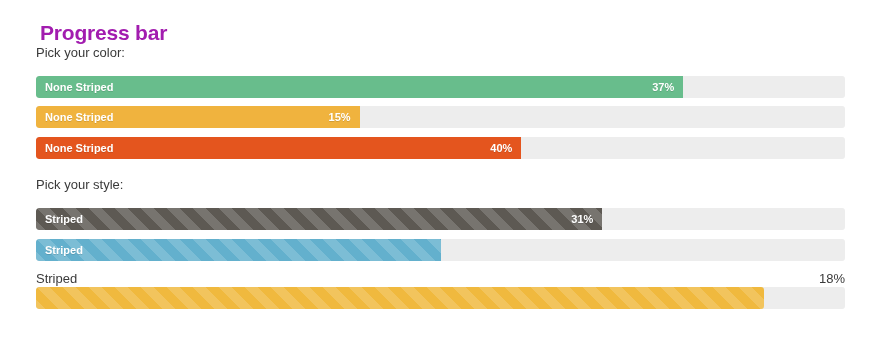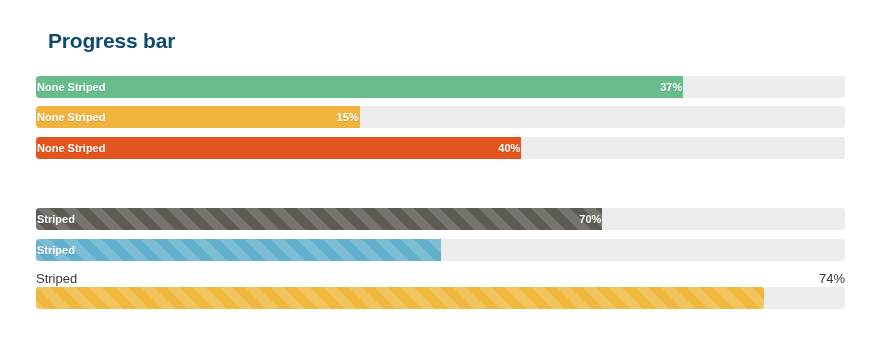--- a/index.html
+++ b/index.html
@@ -24,23 +24,23 @@
     padding: 0;
   }
 
   .page-title {
     position: absolute;
     left: 36px;
     top: 16px;
     font-size: 21px;
     font-weight: bold;
     letter-spacing: -0.2px;
-    color: #0c4a6e;
+    color: #a21caf;
     line-height: 26px;
-    margin: 12px;
+    margin: 4px;
   }
 
   .section-label {
     position: absolute;
     left: 36px;
     font-size: 13px;
     font-weight: normal;
     color: #3a3a3a;
     line-height: 16px;
   }
@@ -60,21 +60,21 @@
   }
 
   .progress-fill {
     position: relative;
     height: 100%;
     border-radius: 3px 0 0 3px;
     box-sizing: border-box;
     display: flex;
     align-items: flex-start;
     justify-content: space-between;
-    padding: 0 1px;
+    padding: 0 9px;
     overflow: hidden;
     white-space: nowrap;
   }
   .progress-fill.rounded-all { border-radius: 3px; }
 
   .bar-label,
   .bar-percent {
     position: relative;
     z-index: 2;
     font-size: 11px;
@@ -133,20 +133,21 @@
   .row-amber-head { top: 270px; }
   .row-amber  { top: 287px; }
 </style>
 </head>
 <body>
 
 <div class="page">
 
   <h1 class="page-title">Progress bar</h1>
 
+  <div class="section-label color-label">Pick your color:</div>
 
   <div class="progress row-green" style="background-color: rgb(237, 237, 237);">
     <div class="progress-fill" style="width: 80%; background-color: rgb(104, 189, 140);">
       <span class="bar-label">None Striped</span>
       <span class="bar-percent">37%</span>
     </div>
   </div>
 
   <div class="progress row-yellow" style="background-color: rgb(237, 237, 237);">
     <div class="progress-fill" style="width: 40%; background-color: rgb(240, 179, 62);">
@@ -155,37 +156,38 @@
     </div>
   </div>
 
   <div class="progress row-orange" style="background-color: rgb(237, 237, 237);">
     <div class="progress-fill" style="width: 60%; background-color: rgb(228, 85, 30);">
       <span class="bar-label">None Striped</span>
       <span class="bar-percent">40%</span>
     </div>
   </div>
 
+  <div class="section-label style-label">Pick your style:</div>
 
   <div class="progress row-dark" style="background-color: rgb(237, 237, 237);">
     <div class="progress-fill striped" style="width: 70%; background-color: rgb(93, 89, 83);">
       <span class="bar-label">Striped</span>
-      <span class="bar-percent">70%</span>
+      <span class="bar-percent">31%</span>
     </div>
   </div>
 
   <div class="progress row-blue" style="background-color: rgb(237, 237, 237);">
     <div class="progress-fill striped" style="width: 50%; background-color: rgb(99, 176, 205);">
       <span class="bar-label">Striped</span>
       <span class="bar-percent"></span>
     </div>
   </div>
 
   <div class="outside-head row-amber-head">
     <span class="bar-label-outside">Striped</span>
-    <span class="bar-percent-outside">74%</span>
+    <span class="bar-percent-outside">18%</span>
   </div>
 
   <div class="progress row-amber" style="background-color: rgb(237, 237, 237);">
     <div class="progress-fill striped rounded-all" style="width: 90%; background-color: rgb(240, 185, 62);"></div>
   </div>
 
 </div>
 
 </body></html>

